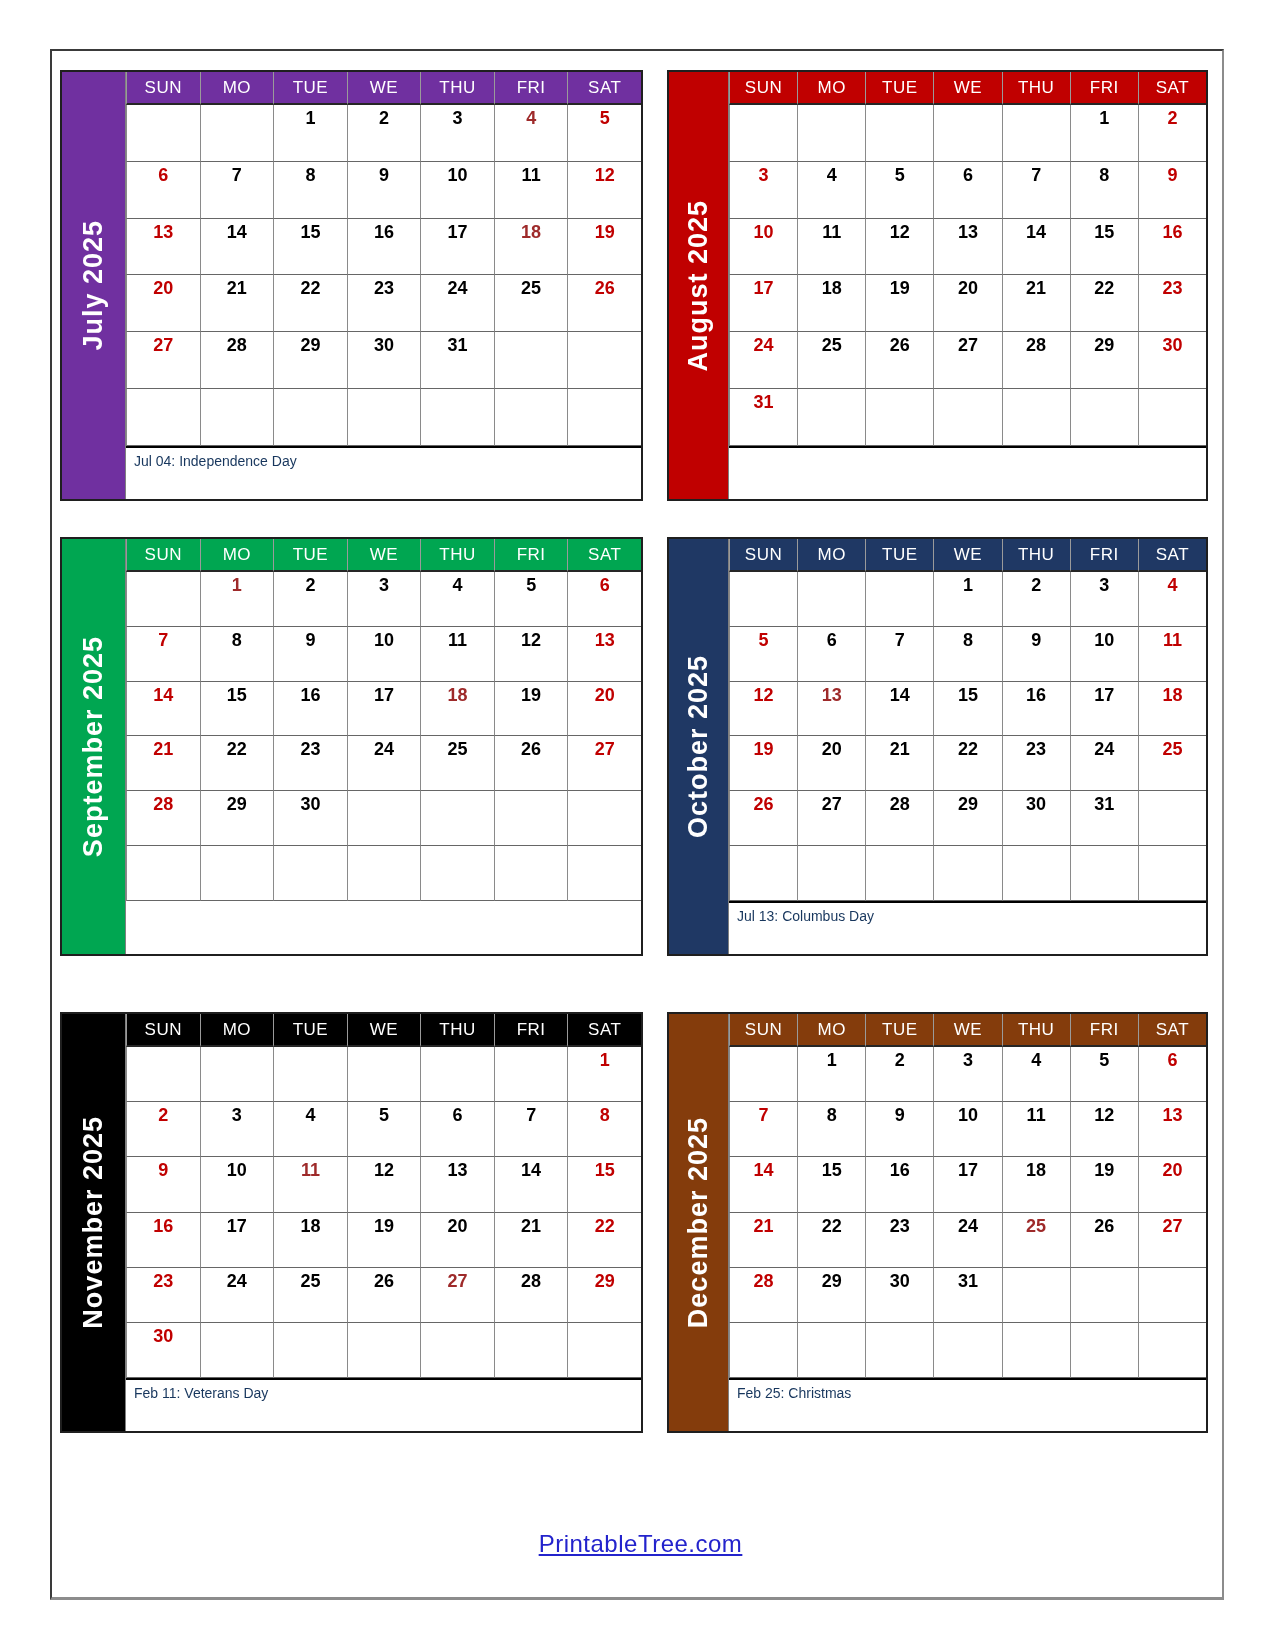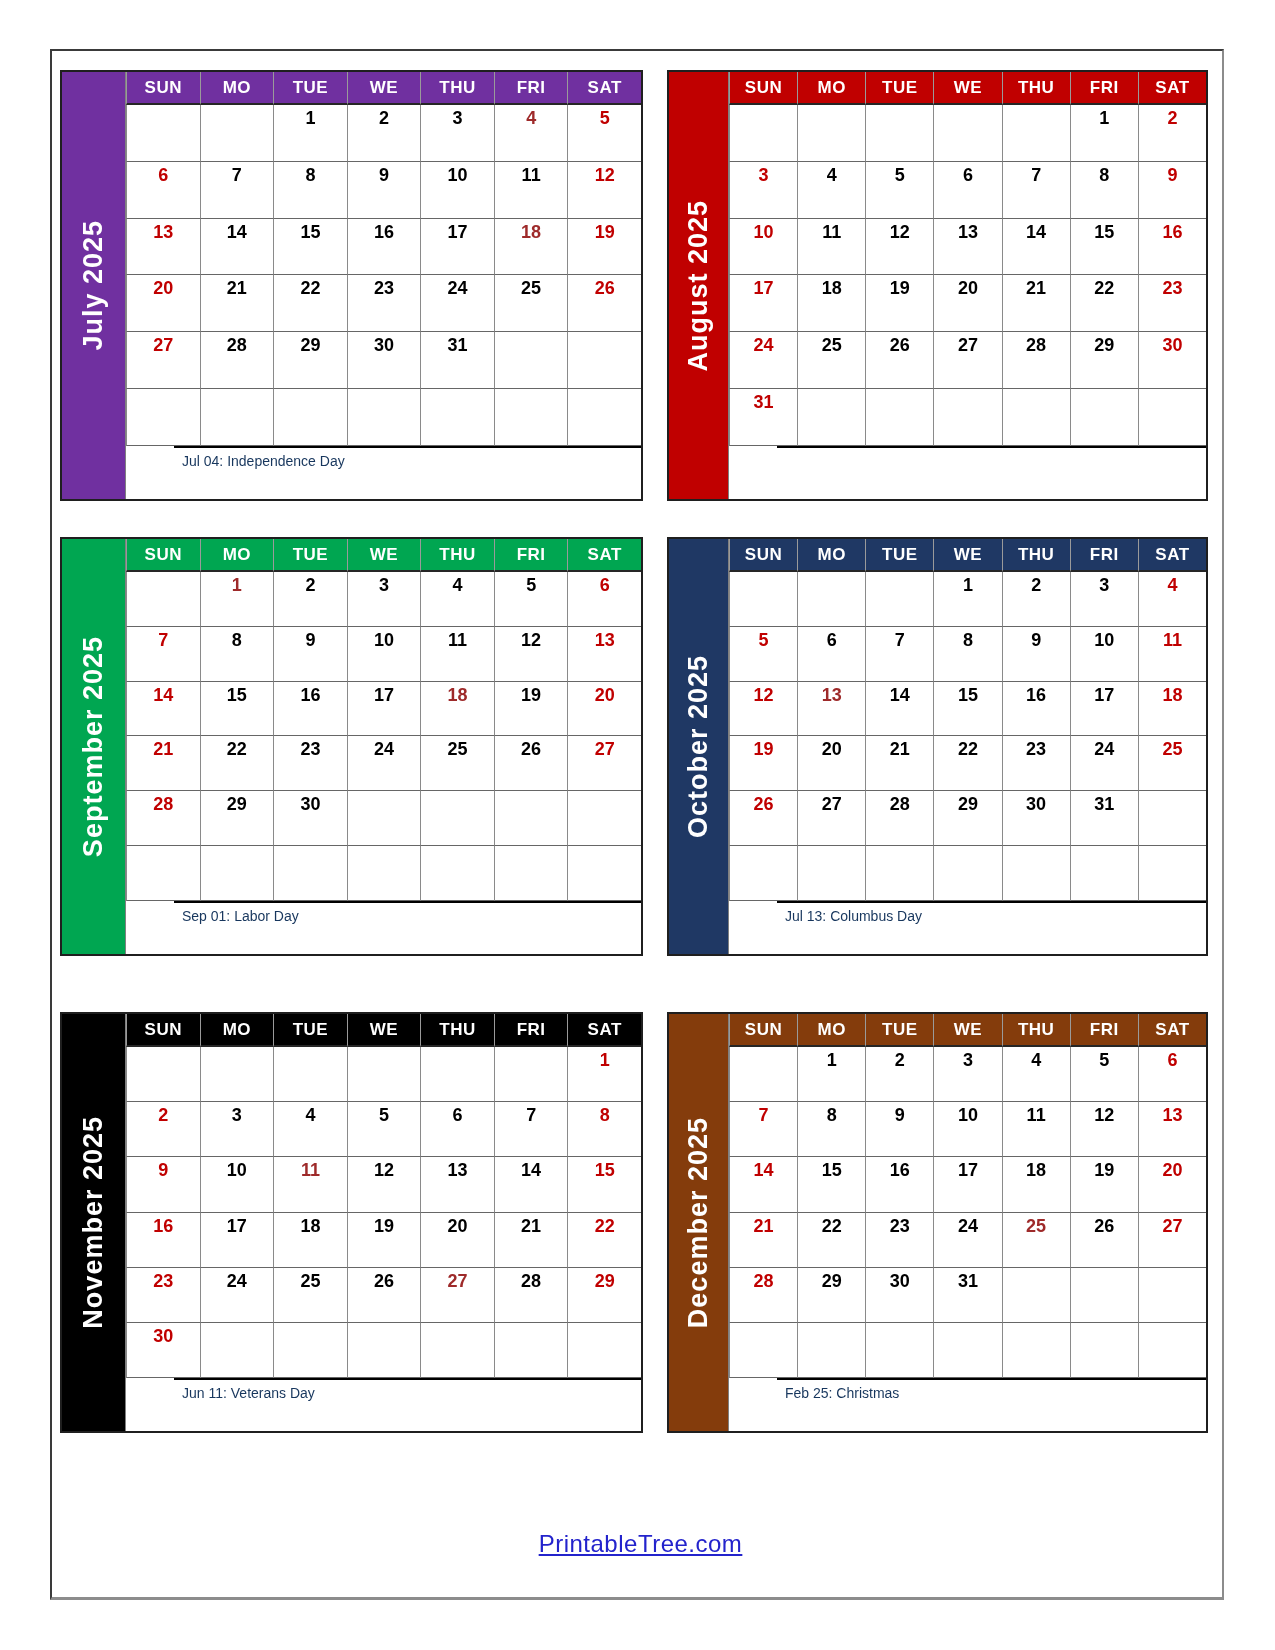--- a/index.html
+++ b/index.html
@@ -30,38 +30,37 @@
   .sidebar{
     grid-column:1;grid-row:1/-1;background:var(--theme);
     border-right:1px solid #808080;
     display:flex;align-items:center;justify-content:center;overflow:hidden;
   }
   .month-label{
     writing-mode:vertical-rl;transform:rotate(180deg);
     color:#fff;font-weight:bold;font-size:27px;letter-spacing:1px;white-space:nowrap;
   }
   .wd{
-    background:var(--theme);color:#fff;font-weight:bold;font-size:17px;letter-spacing:0.5px;
+    background:var(--theme);color:#fff;font-weight:normal;font-size:17px;letter-spacing:0.5px;
     display:flex;align-items:center;justify-content:center;
     border-left:1px solid #9a9a9a;border-bottom:2px solid #262626;box-sizing:border-box;
   }
   .day{
     background:#fff;border-left:1px solid #8a8a8a;border-bottom:1px solid #666;
     display:flex;justify-content:center;align-items:flex-start;
     padding-top:3px;box-sizing:border-box;
     font-weight:bold;font-size:18px;
   }
   .day.std{color:var(--std);}
   .day.wkd{color:var(--wkd);}
   .day.hol{color:var(--hol);}
   .holiday-notes{
     grid-column:2/-1;border-top:2px solid #000;box-sizing:border-box;
     padding:3px 0 0 8px;font-size:14px;line-height:1.45;color:var(--note);
     background:#fff;
-    margin-left:48px;
   }
   .footer{position:absolute;left:0;right:0;top:1479px;text-align:center;}
   .footer a{color:var(--link);font-size:24px;text-decoration:underline;letter-spacing:0.5px;margin-left:7px;}
 </style>
 </head>
 <body style="--std: #000000; --wkd: #C00000; --hol: #9E2A2A; --note: #17365D; --link: #2323CC;">
 
 <div class="frame">
   <section class="month m0" style="--theme: #7030A0;">
     <div class="sidebar">
@@ -405,23 +404,20 @@
       <div class="day empty"></div>
       <div class="day empty"></div>
       <div class="day empty"></div>
       <div class="day empty"></div>
       <div class="day empty"></div>
       <div class="day empty"></div>
       <div class="day empty"></div>
       <div class="day empty"></div>
       <div class="day empty"></div>
       <div class="day empty"></div>
-      <div class="holiday-notes">
-        <div>Sep 01: Labor Day</div>
-      </div>
     </section>
     <section class="month m3" style="--theme: #1F3864;">
     <div class="sidebar">
       <span class="month-label">October 2025</span>
     </div>
   <div class="wd">SUN</div>
       <div class="wd">MO</div>
       <div class="wd">TUE</div>
       <div class="wd">WE</div>
       <div class="wd">THU</div>
@@ -642,21 +638,21 @@
       <div class="day wkd">
         <span>30</span>
       </div>
       <div class="day empty"></div>
       <div class="day empty"></div>
       <div class="day empty"></div>
       <div class="day empty"></div>
       <div class="day empty"></div>
       <div class="day empty"></div>
       <div class="holiday-notes">
-        <div>Jun 11: Veterans Day</div>
+        <div>Feb 11: Veterans Day</div>
       </div>
     </section>
     <section class="month m5" style="--theme: #843C0C;">
     <div class="sidebar">
       <span class="month-label">December 2025</span>
     </div>
   <div class="wd">SUN</div>
       <div class="wd">MO</div>
       <div class="wd">TUE</div>
       <div class="wd">WE</div>

